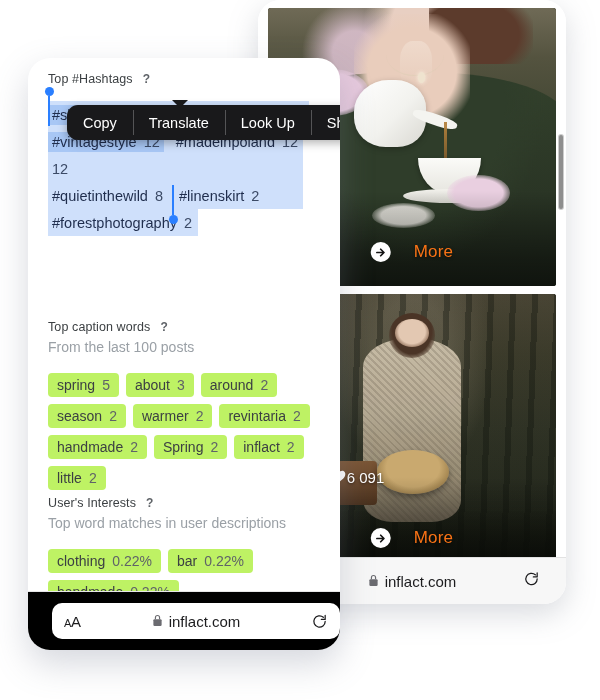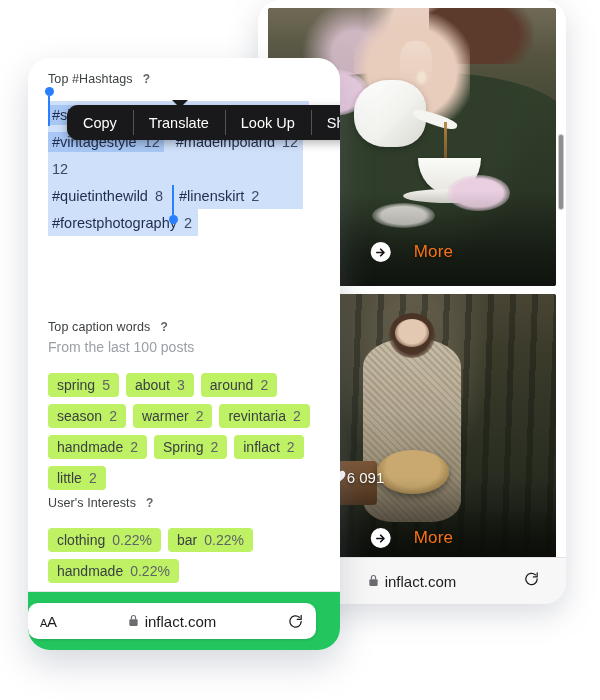--- a/index.html
+++ b/index.html
@@ -400,25 +400,25 @@
   }
   .pill .cnt { color: #5f6368; }
 
   .block { position: absolute; left: 20px; right: 20px; }
 
   
   .front-browser-bar {
     position: absolute;
     left: 0; right: 0; bottom: 0;
     height: 58px;
-    background: #22c55e;
+    background: #000000;
     border-top: 1px solid #e6e6e8;
     display: flex;
     align-items: center;
-    justify-content: flex-start;
+    justify-content: flex-end;
   }
   .url-field {
     width: 264px;
     height: 36px;
     background: #ffffff;
     border-radius: 10px;
     box-shadow: 0 1px 3px rgba(0,0,0,0.12);
     display: flex;
     align-items: center;
     position: relative;
@@ -671,20 +671,21 @@
             <span class="cnt">2</span>
           </span>
         </div>
       </div>
 
       <div class="block" style="top:438px;">
         <div class="sec-title-row">
           <span class="sec-title">User's Interests</span>
           <span class="qmark">?</span>
         </div>
+        <div class="sec-sub">Top word matches in user descriptions</div>
         <div class="pill-row" style="margin-top:18px; width:272px;">
           <span class="pill">
             <span>clothing</span>
             <span class="cnt">0.22%</span>
           </span>
           <span class="pill">
             <span>bar</span>
             <span class="cnt">0.22%</span>
           </span>
           <span class="pill">

